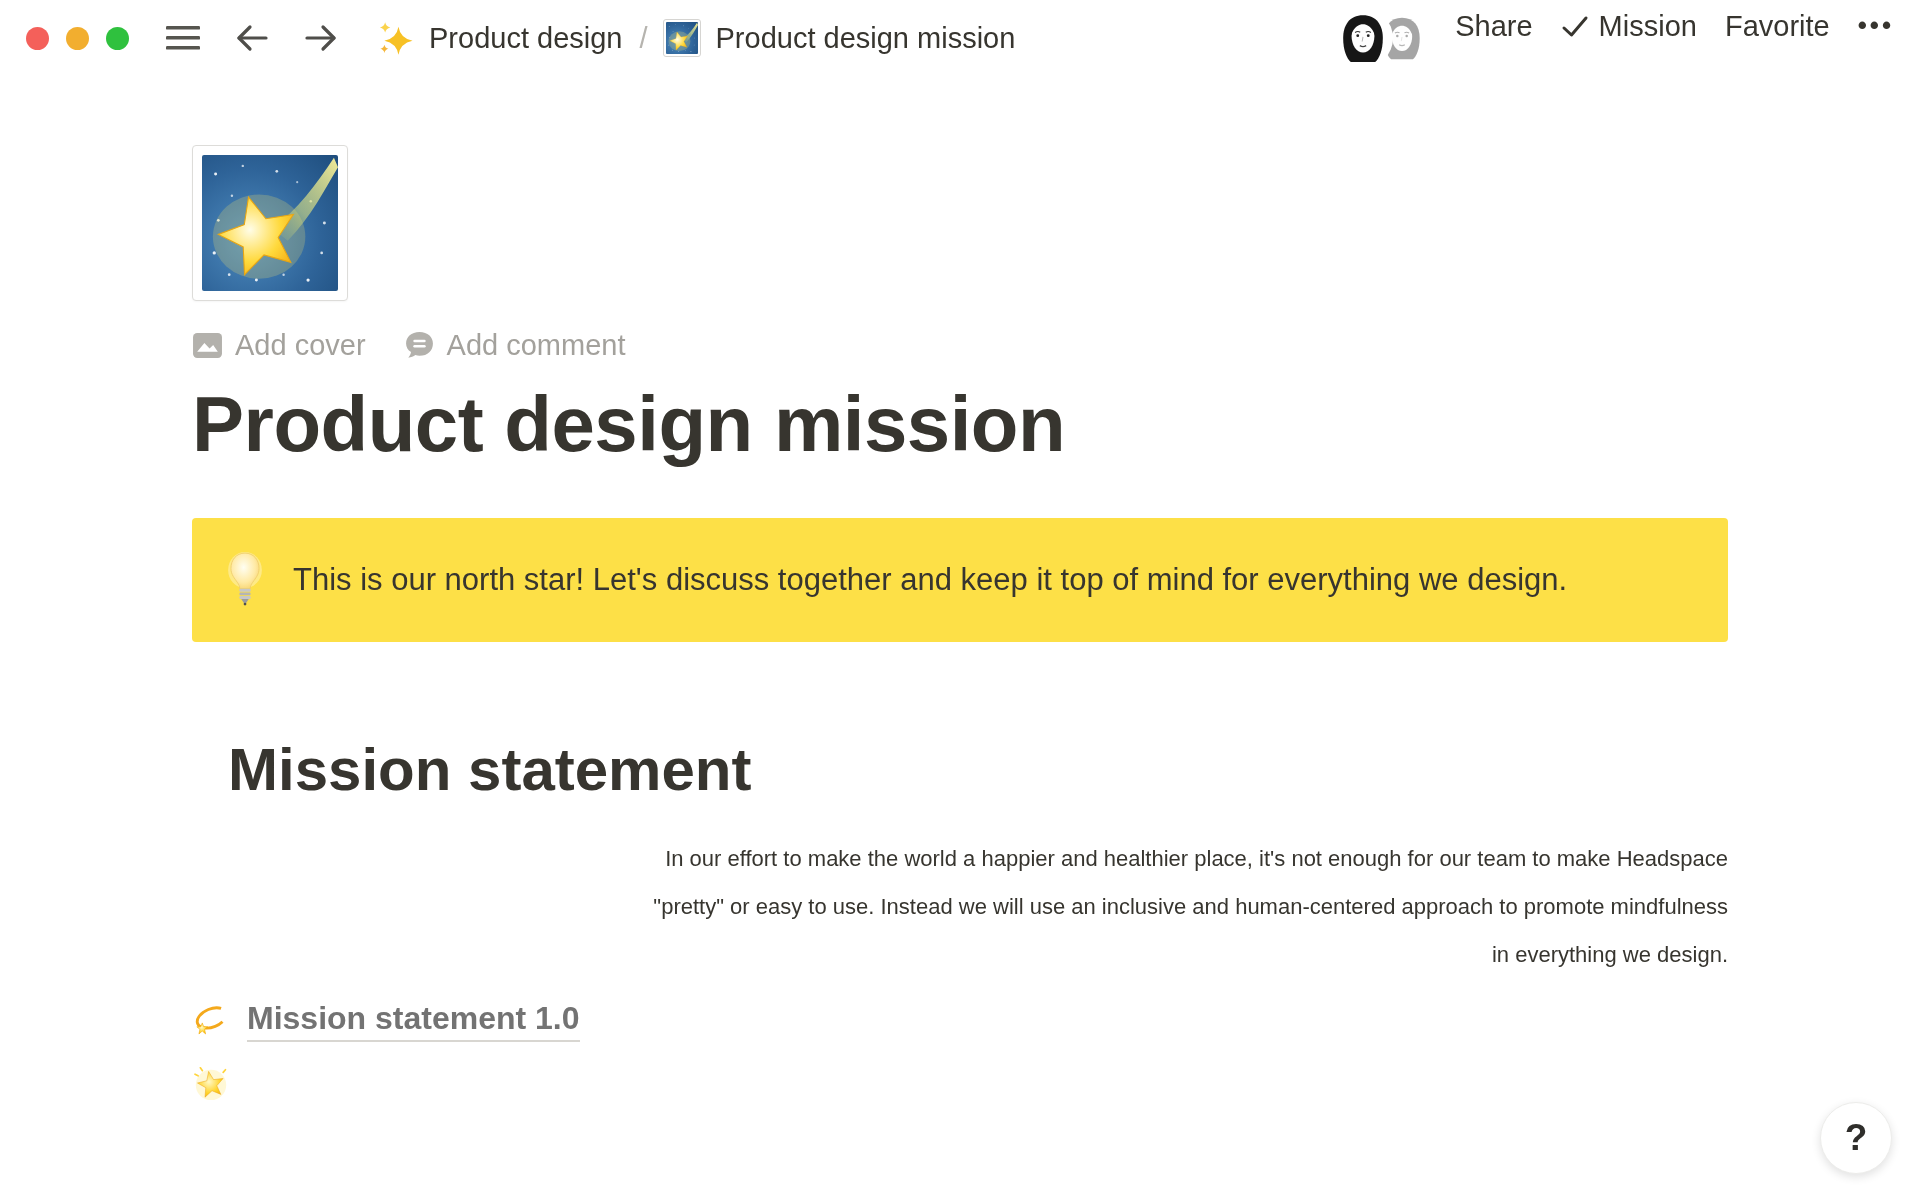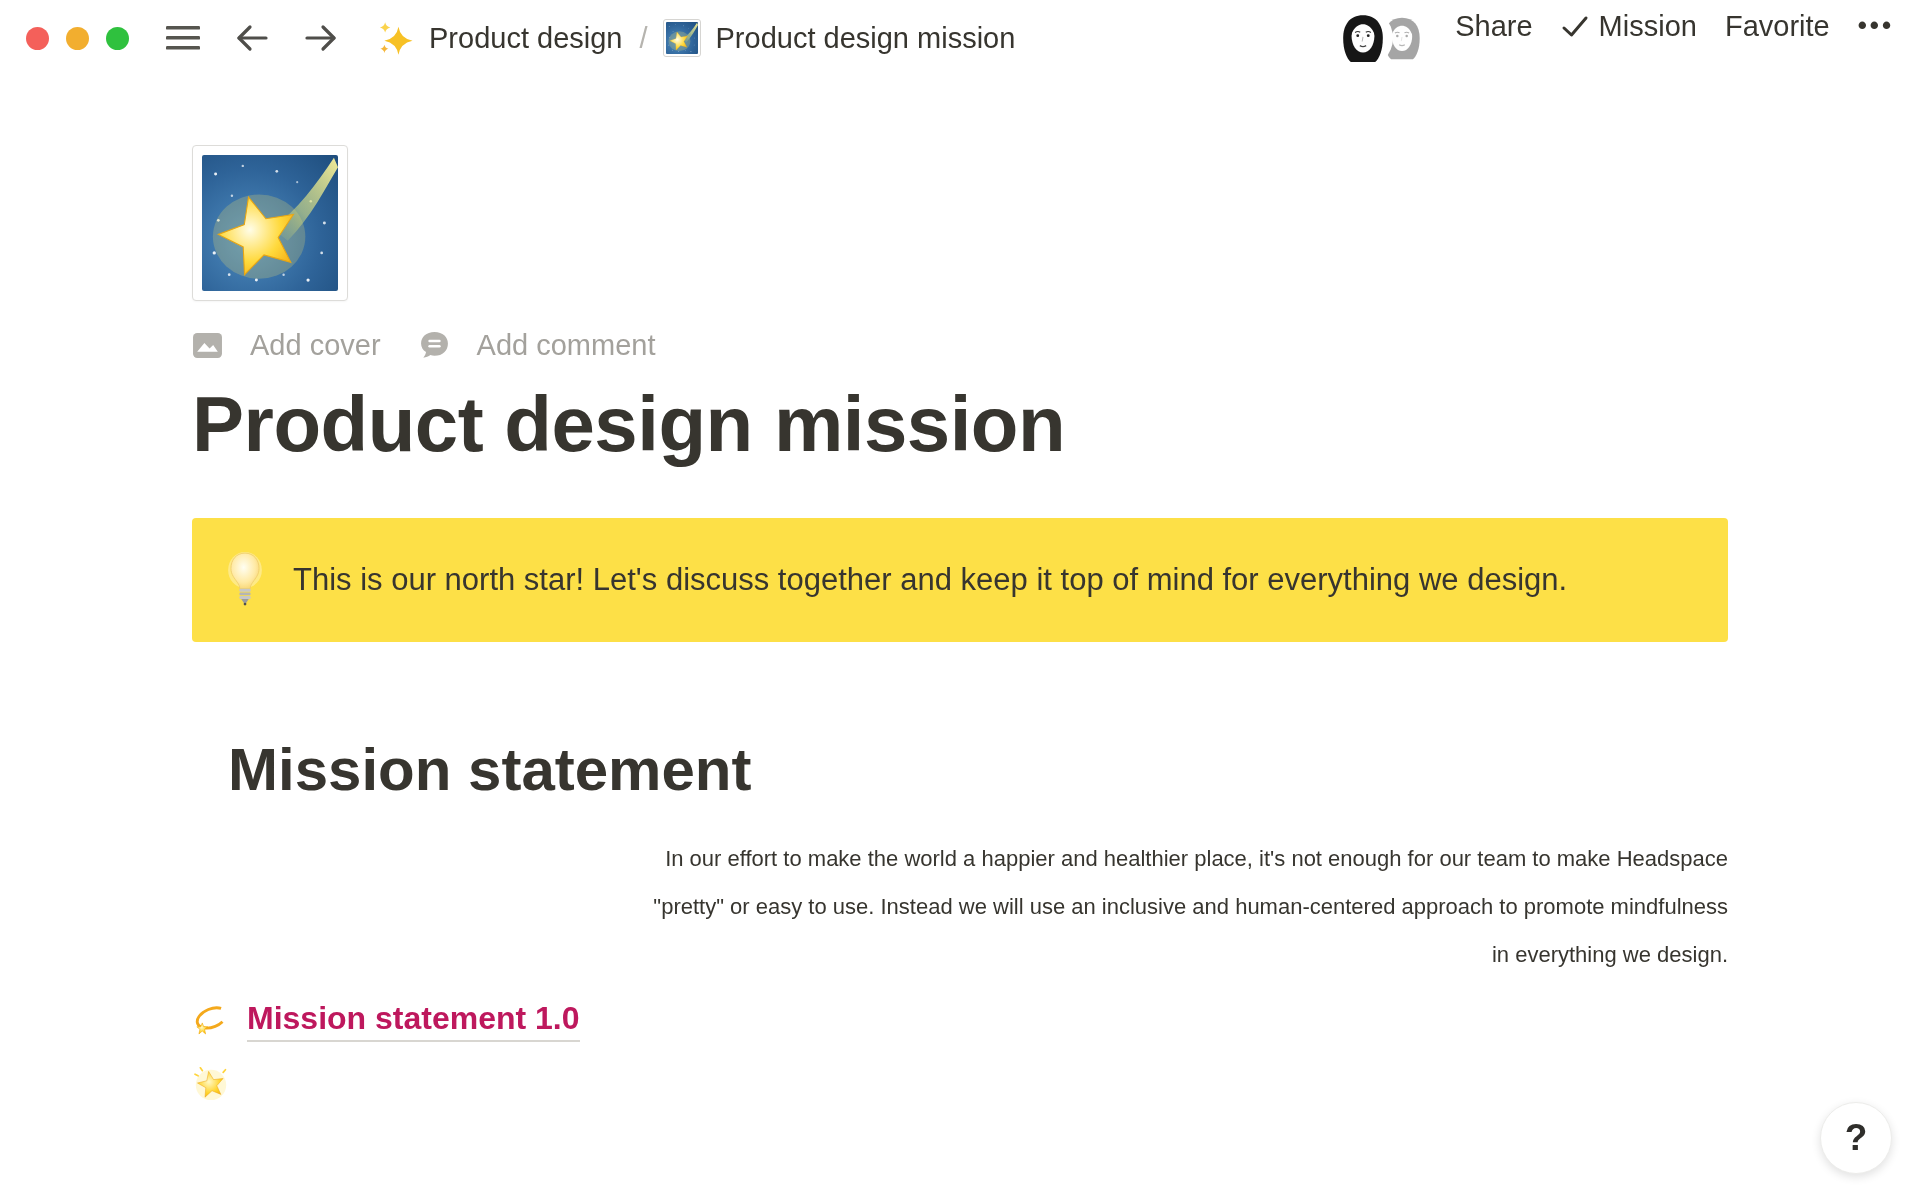--- a/index.html
+++ b/index.html
@@ -31,39 +31,39 @@
   .more-dots { font-size:26px; letter-spacing:3px; font-weight:700; }
 
   
   .content { width:1536px; margin:0 auto; }
   .page-icon { margin-top:69px; width:156px; height:156px; background:#fff;
       border:1px solid #dddcd9; border-radius:4px; padding:9px;
       box-shadow:0 1px 2px rgba(0,0,0,0.04); }
   .page-icon svg { width:100%; height:100%; border-radius:2px; display:block; }
 
   .meta-row { margin-top:28px; display:flex; align-items:center; gap:38px; }
-  .meta-btn { display:flex; align-items:center; gap:27px; color:#a3a19c; font-size:29px; }
+  .meta-btn { display:flex; align-items:center; gap:12px; color:#a3a19c; font-size:29px; }
   .meta-btn svg { color:#b3b1ac; }
 
   .page-title { margin-top:18px; font-size:78px; line-height:1.15; font-weight:700;
       letter-spacing:-0.5px; color:#37352f; }
 
   .callout { margin-top:48px; background:#fde047; border-radius:4px;
       padding:32px 34px; display:flex; align-items:center; }
   .callout-icon { width:38px; flex:0 0 38px; margin-right:29px; display:flex; }
   .callout-text { font-size:31px; line-height:48px; }
 
   .h-mission { margin-top:90px; font-size:60px; line-height:1.25; font-weight:700;margin-left:36px; }
   .mission-body { margin-top:28px; font-size:22px; line-height:48px; white-space:pre-line;text-align:right; }
 
   .h-log { margin-top:38px; font-size:41px; line-height:1.2; font-weight:700; }
   .link-list { margin-top:14px; }
   .page-link { display:flex; align-items:center; gap:17px; height:56px; margin:6px 0; cursor:pointer; }
   .page-link svg { width:38px; height:38px; }
-  .link-label { font-size:32px; font-weight:700; color:#be185d;
+  .link-label { font-size:32px; font-weight:700; color:#737373;
       border-bottom:2px solid #d8d6d1; padding-bottom:3px; }
 
   .help-btn { position:fixed; right:28px; bottom:26px; width:72px; height:72px; border-radius:50%;
       background:#fff; border:1px solid #ececea; box-shadow:0 3px 10px rgba(0,0,0,0.12);
       display:flex; align-items:center; justify-content:center;
       font-size:37px; font-weight:700; color:#2f2e2b; }
 </style>
 </head>
 <body>
 

